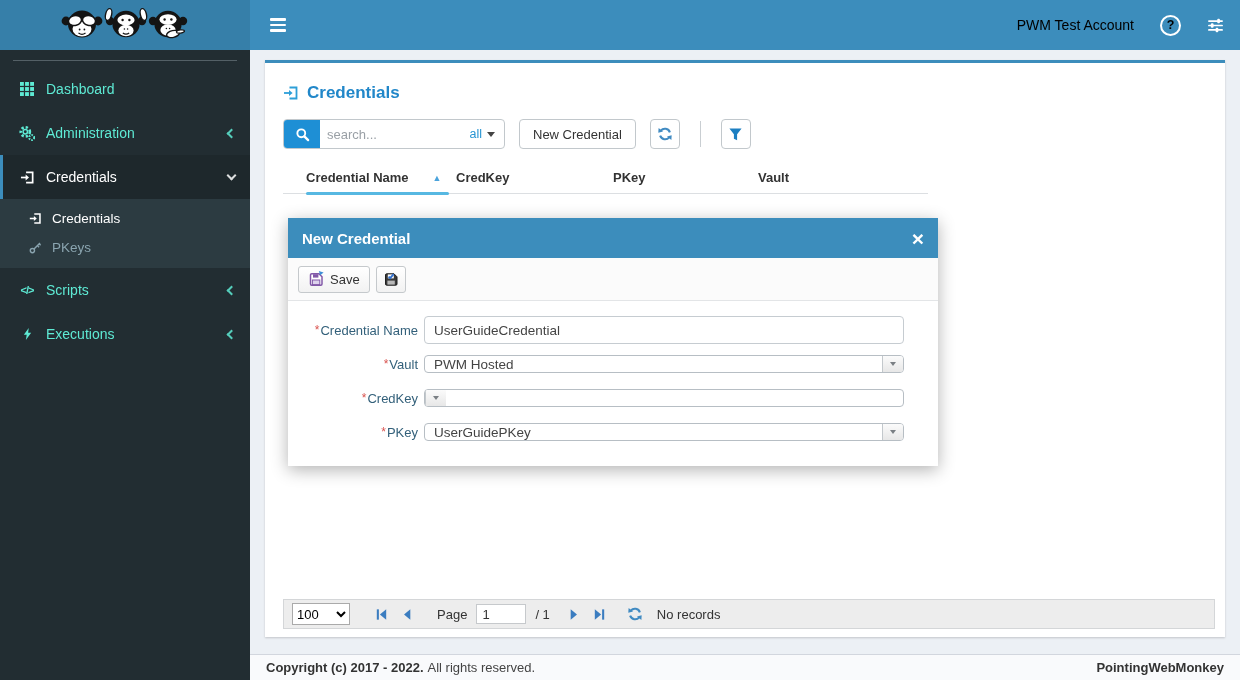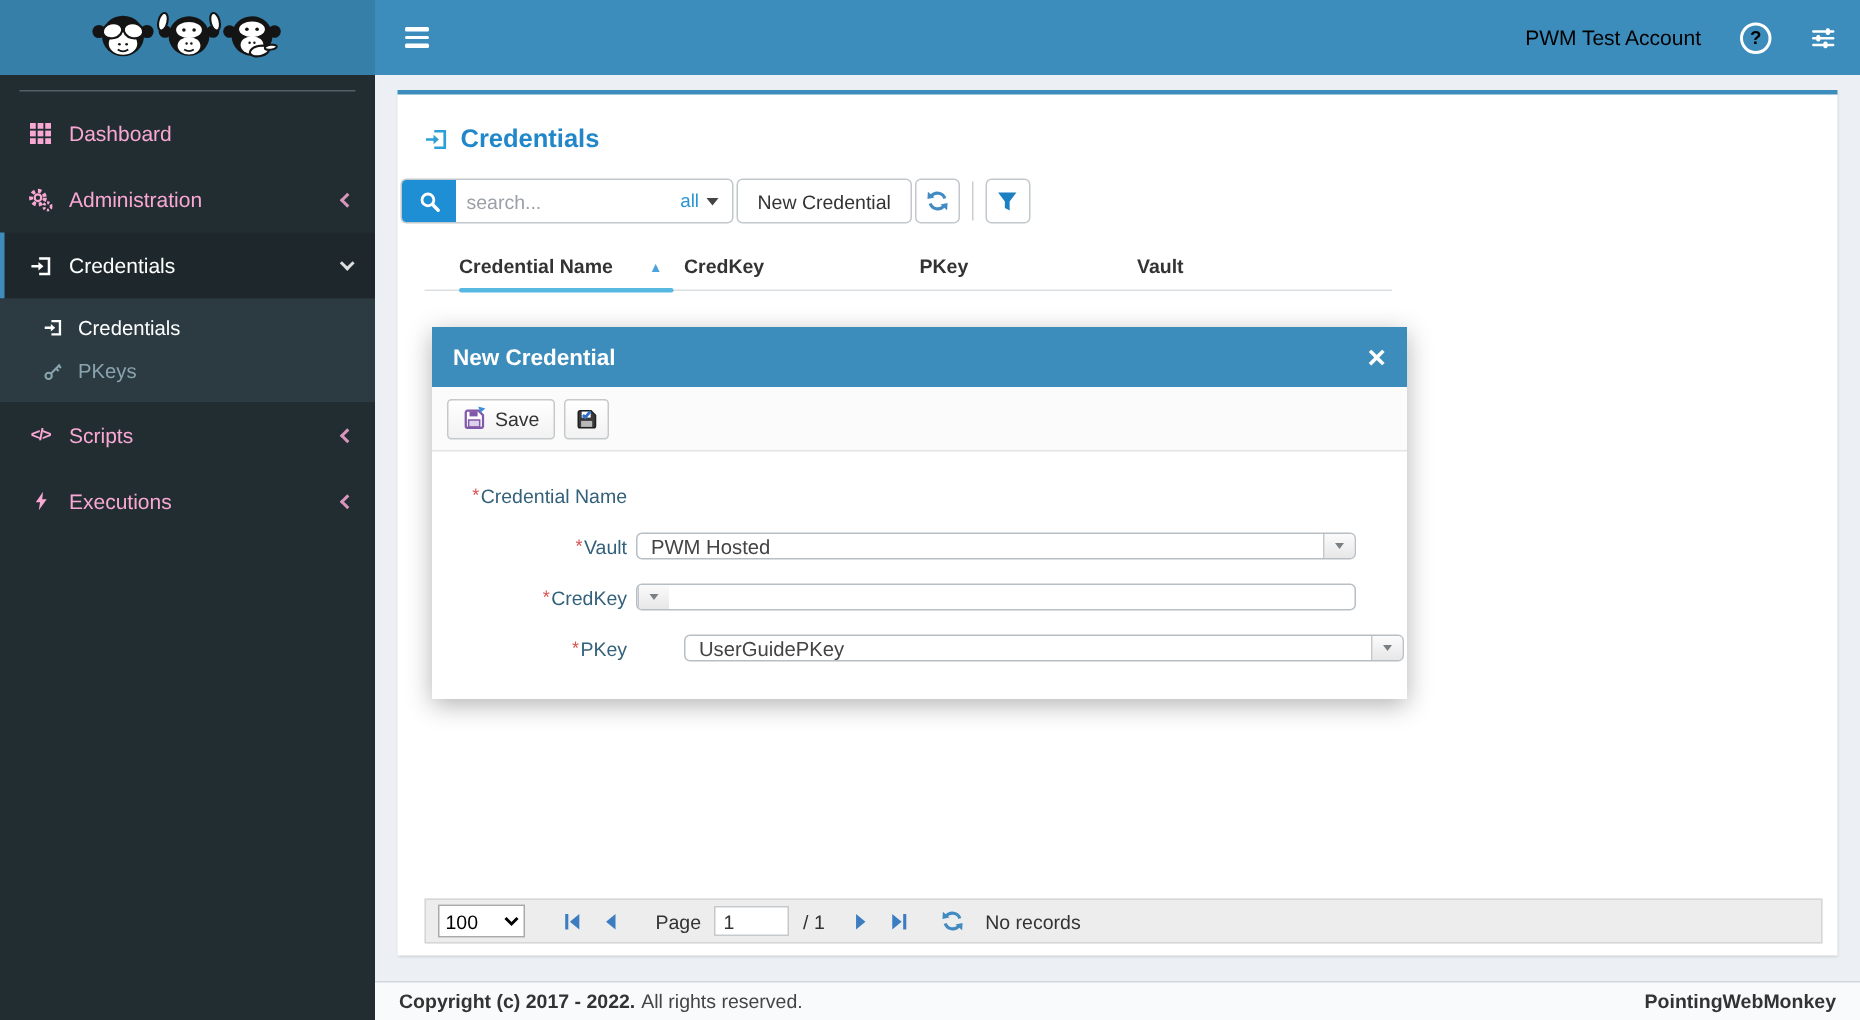--- a/index.html
+++ b/index.html
@@ -4,21 +4,21 @@
 <style>
   * { margin:0; padding:0; box-sizing:border-box; }
   html,body { width:1240px; height:680px; }
   body { font-family:"Liberation Sans", sans-serif; background:#ecf0f5; overflow:hidden; }
   .app { position:relative; width:1240px; height:680px; background:#ecf0f5; overflow:hidden; }
 
   
   .sidebar { position:absolute; left:0; top:0; width:250px; height:680px; background:#222d32; z-index:6; }
   .logo { height:50px; background:#367fa9; display:flex; align-items:center; justify-content:center; cursor:pointer; }
   .sidebar-sep { border-top:1px solid #7d8b92; opacity:.55; margin:10px 13px 6px; }
-  .menu-item { display:flex; align-items:center; height:44px; padding:0 15px 0 12px; color:#f9a8d4;
+  .menu-item { display:flex; align-items:center; height:44px; padding:0 15px 0 12px; color:#5eead4;
                font-size:14px; border-left:3px solid transparent; cursor:pointer; }
   .menu-item .mi-icon { width:24px; margin-right:7px; display:flex; justify-content:center; align-items:center; }
   .menu-item.active { background:#1e282c; border-left-color:#3c8dbc; color:#fff; }
   .chev { margin-left:auto; display:inline-block; width:7px; height:7px;
           border-left:2px solid currentColor; border-bottom:2px solid currentColor; opacity:.85; }
   .chev.left { transform:rotate(45deg); }
   .chev.down { transform:rotate(-45deg); margin-top:-3px; }
   .submenu { background:#2c3b41; padding:5px 0 6px; }
   .submenu-item { display:flex; align-items:center; height:29px; padding-left:24px; color:#8aa4af;
                   font-size:13.5px; cursor:pointer; }
@@ -36,21 +36,21 @@
   .help-circle { width:21px; height:21px; border:2px solid #fff; border-radius:50%;
                  display:flex; align-items:center; justify-content:center;
                  font-size:12.5px; font-weight:bold; cursor:pointer; }
 
   
   .content { position:absolute; left:250px; top:50px; right:0; bottom:26px; background:#ecf0f5; }
   .panel { position:absolute; left:15px; top:10px; width:960px; height:577px; background:#fff;
            border-top:3px solid #3c8dbc; box-shadow:0 1px 2px rgba(0,0,0,.18); }
   .panel-head { display:flex; align-items:center; gap:8px; color:#2187c9; font-weight:bold;
                 font-size:17px; margin:20px 0 0 18px; }
-  .toolbar { display:flex; align-items:center; gap:2px; margin:16px 0 0 2px; }
+  .toolbar { display:flex; align-items:center; gap:14px; margin:16px 0 0 18px; }
   .search-group { display:flex; align-items:stretch; width:222px; height:30px; border:1px solid #c2c8cc;
                   border-radius:4px; overflow:hidden; background:#fff; }
   .search-btn { width:36px; background:#1e8fd5; border:none; display:flex; align-items:center;
                 justify-content:center; cursor:pointer; }
   .search-input { border:none; outline:none; flex:1; min-width:0; padding:0 7px; font-size:13px; color:#555;
                   font-family:"Liberation Sans", sans-serif; }
   .search-input::placeholder { color:#9aa0a6; }
   .search-scope { display:flex; align-items:center; gap:5px; padding:0 9px; color:#2795d3;
                   font-size:12.5px; cursor:pointer; }
   .tri-down { width:0; height:0; border-left:4px solid transparent; border-right:4px solid transparent;
@@ -380,20 +380,23 @@
               </svg>
             </span>
           </button>
         </div>
 
         <div class="modal-body">
           <div class="form-row">
             <span class="form-label">
               <span class="req">*</span><span>Credential Name</span>
             </span>
+            <span class="field-wrap">
+              <input class="text-input" type="text" value="UserGuideCredential" style="">
+            </span>
           </div>
 
           <div class="form-row">
             <span class="form-label">
               <span class="req">*</span><span>Vault</span>
             </span>
             <span class="field-wrap">
               <span class="selectbox">
                 <span class="select-text">PWM Hosted</span>
                 <span class="select-btn">
@@ -409,21 +412,21 @@
             </span>
             <span class="field-wrap">
               <span class="selectbox">
                 <span class="select-btn">
                     <i class="tri-down"></i>
                   </span>
               </span>
             </span>
           </div>
 
-          <div class="form-row" style="margin-bottom:0;gap:32px;">
+          <div class="form-row" style="margin-bottom:0;">
             <span class="form-label">
               <span class="req">*</span><span>PKey</span>
             </span>
             <span class="field-wrap">
               <span class="selectbox">
                 <span class="select-text">UserGuidePKey</span>
                 <span class="select-btn">
                     <i class="tri-down"></i>
                   </span>
               </span>

